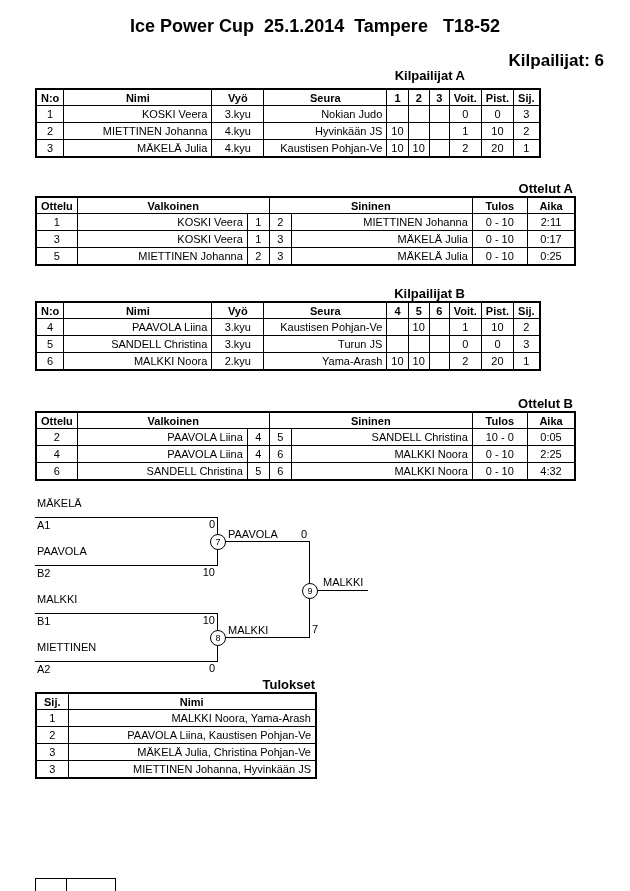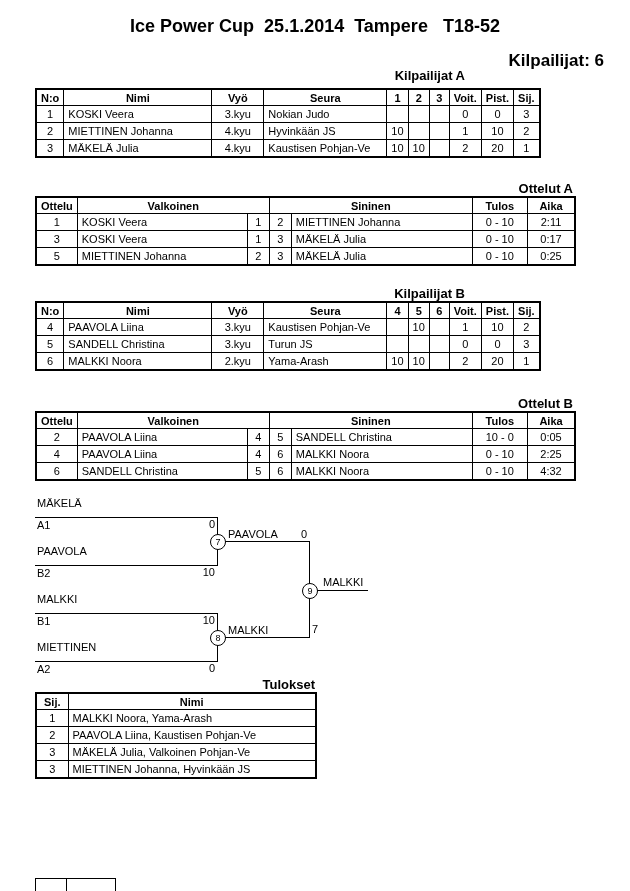--- a/index.html
+++ b/index.html
@@ -7,21 +7,21 @@
         font-family:"Liberation Sans","DejaVu Sans",sans-serif;color:#000;overflow:hidden;}
   .title{position:absolute;top:16px;left:0;width:100%;text-align:center;
          font-size:18px;font-weight:bold;white-space:pre;}
   .competitors{position:absolute;top:51px;right:26px;font-size:17px;font-weight:bold;}
   .heading{position:absolute;font-size:13px;font-weight:bold;text-align:right;}
   table.tbl{position:absolute;border-collapse:collapse;table-layout:fixed;border:2px solid #000;}
   .tbl th,.tbl td{border:1px solid #000;font-size:11px;padding:0 4px;
                   overflow:hidden;white-space:nowrap;vertical-align:middle;}
   .tbl th{height:15px;font-weight:bold;text-align:center;}
   .tbl td{height:16px;}
-  .l{text-align:left;}
+  .l{text-align:right;}
   .c{text-align:center;}
   .hl{position:absolute;height:1px;background:#000;}
   .vl{position:absolute;width:1px;background:#000;}
   .node{position:absolute;width:14px;height:14px;border:1px solid #000;border-radius:50%;
         background:#fff;text-align:center;line-height:14px;font-size:9px;}
   .btxt{position:absolute;font-size:11px;white-space:nowrap;}
   .bscore{position:absolute;font-size:11px;width:20px;text-align:right;}
 </style>
 </head>
 <body>
@@ -326,21 +326,21 @@
       <tr>
         <td class="c">1</td>
         <td class="l">MALKKI Noora, Yama-Arash</td>
       </tr>
       <tr>
         <td class="c">2</td>
         <td class="l">PAAVOLA Liina, Kaustisen Pohjan-Ve</td>
       </tr>
       <tr>
         <td class="c">3</td>
-        <td class="l">MÄKELÄ Julia, Valkoinen Pohjan-Ve</td>
+        <td class="l">MÄKELÄ Julia, Christina Pohjan-Ve</td>
       </tr>
       <tr>
         <td class="c">3</td>
         <td class="l">MIETTINEN Johanna, Hyvinkään JS</td>
       </tr>
     </tbody>
   </table>
 
   <div>
     <div class="hl" style="left:35px;top:878px;width:81px"></div>

